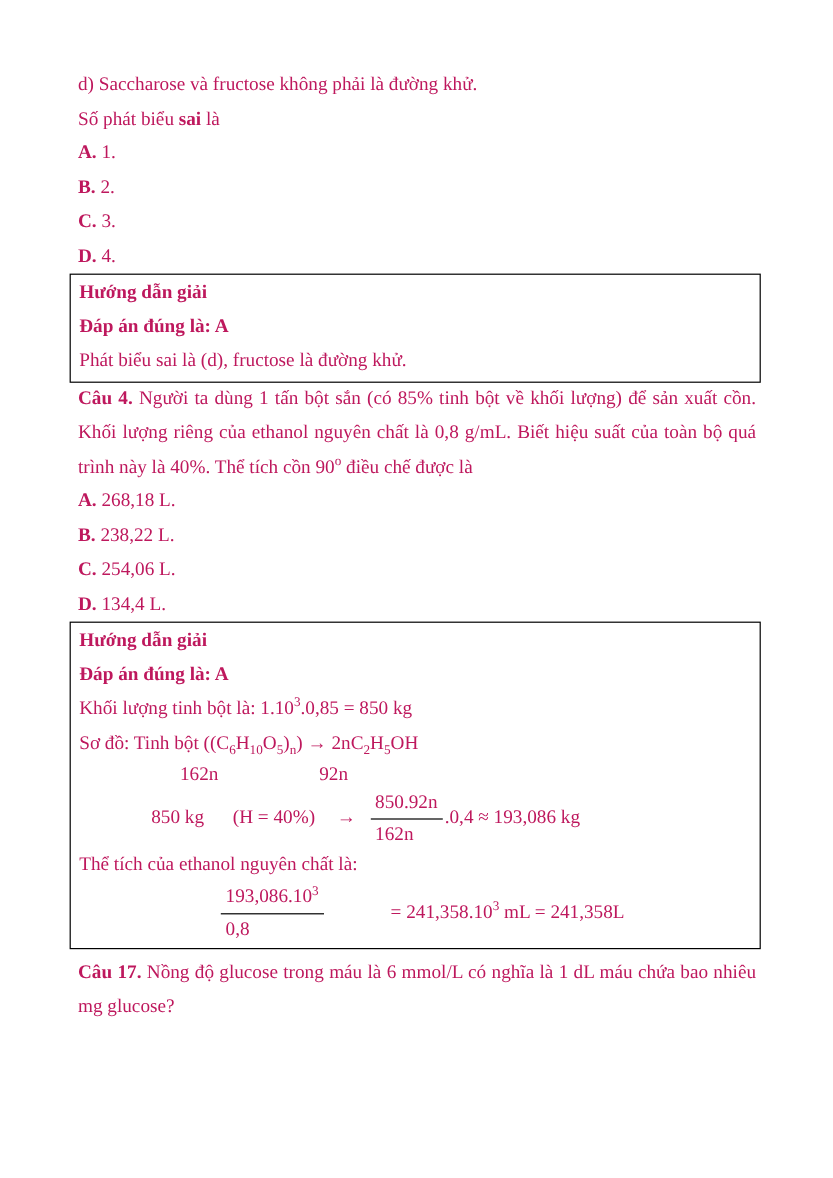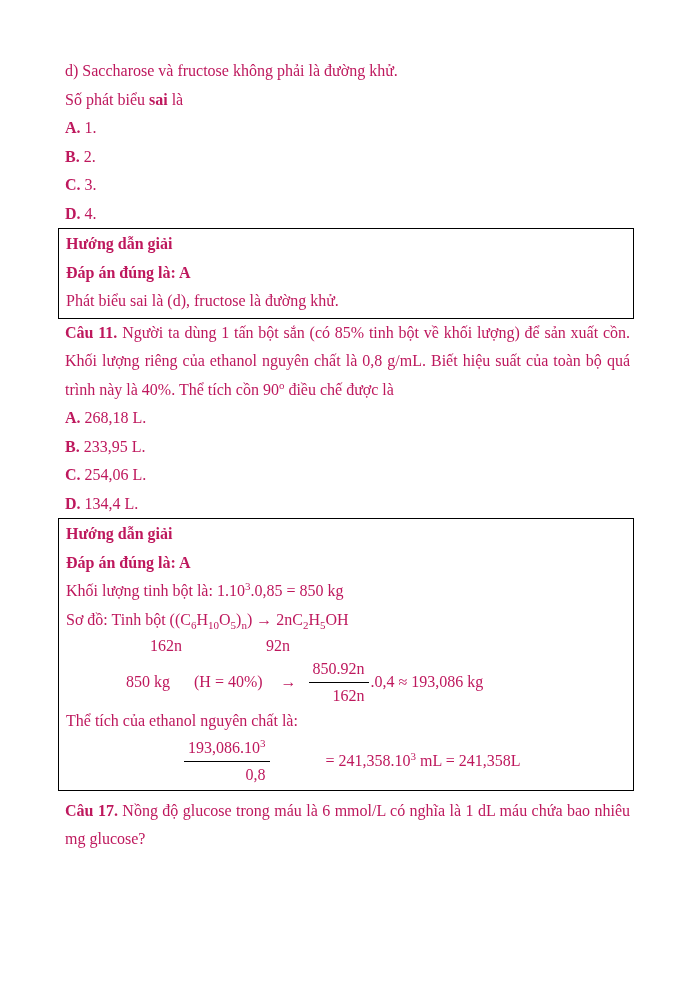--- a/index.html
+++ b/index.html
@@ -30,21 +30,21 @@
     margin-left:-7px;
     padding:1px 8px 2px 7px;
   }
   .mole-row{line-height:24px;}
   .mole-starch{display:inline-block;margin-left:84px;}
   .mole-ethanol{display:inline-block;margin-left:80px;}
   .eq-row{display:flex;align-items:center;flex-wrap:nowrap;white-space:nowrap;}
   .calc-row{min-height:47px;}
   .vol-eq{min-height:52px;margin-left:118px;gap:48px;}
   .final-row{min-height:52px;}
-  .frac{display:inline-flex;flex-direction:column;align-items:flex-end;text-align:center;line-height:22px;}
+  .frac{display:inline-flex;flex-direction:column;align-items:flex-start;text-align:center;line-height:22px;}
   .frac .num{display:block;border-bottom:1px solid #000000;padding:0 4px 2px 4px;}
   .frac .den{display:block;padding:2px 4px 0 4px;}
   .calc-mass{margin-left:60px;}
   .calc-yield{margin-left:24px;}
   .calc-arrow{margin-left:18px;}
   .calc-frac{margin-left:12px;}
   .eq-tail{margin-left:2px;}
   .eq-tail-sp{margin-left:8px;}
   .final-frac{margin-left:8px;}
   .q17{margin-top:6px;}
@@ -63,24 +63,24 @@
     <p><b>B.</b> <span>2.</span></p>
     <p><b>C.</b> <span>3.</span></p>
     <p><b>D.</b> <span>4.</span></p>
 
     <div class="solution-box">
       <p><b>Hướng dẫn giải</b></p>
       <p><b>Đáp án đúng là: A</b></p>
       <p>Phát biểu sai là (d), fructose là đường khử.</p>
     </div>
 
-    <p class="justify"><b>Câu 11.</b><span><span> Người ta dùng 1 tấn bột sắn (có 85% tinh bột về khối lượng) để sản xuất cồn. Khối lượng riêng của ethanol nguyên chất là 0,8 g/mL. Biết hiệu suất của toàn bộ quá trình này là 40%. Thể tích cồn 90</span><sup>o</sup><span> điều chế được là</span></span></p>
+    <p class="justify"><b>Câu 4.</b><span><span> Người ta dùng 1 tấn bột sắn (có 85% tinh bột về khối lượng) để sản xuất cồn. Khối lượng riêng của ethanol nguyên chất là 0,8 g/mL. Biết hiệu suất của toàn bộ quá trình này là 40%. Thể tích cồn 90</span><sup>o</sup><span> điều chế được là</span></span></p>
 
     <p><b>A.</b> <span>268,18 L.</span></p>
-    <p><b>B.</b> <span>233,95 L.</span></p>
+    <p><b>B.</b> <span>238,22 L.</span></p>
     <p><b>C.</b> <span>254,06 L.</span></p>
     <p><b>D.</b> <span>134,4 L.</span></p>
 
     <div class="solution-box">
       <p><b>Hướng dẫn giải</b></p>
       <p><b>Đáp án đúng là: A</b></p>
 
       <p><span>Khối lượng tinh bột là: 1.10</span><sup>3</sup><span>.0,85 = 850 kg</span></p>
       <p><span>Sơ đồ: Tinh bột ((C</span><sub>6</sub><span>H</span><sub>10</sub><span>O</span><sub>5</sub><span>)</span><sub>n</sub><span>) → 2nC</span><sub>2</sub><span>H</span><sub>5</sub><span>OH</span></p>
 

